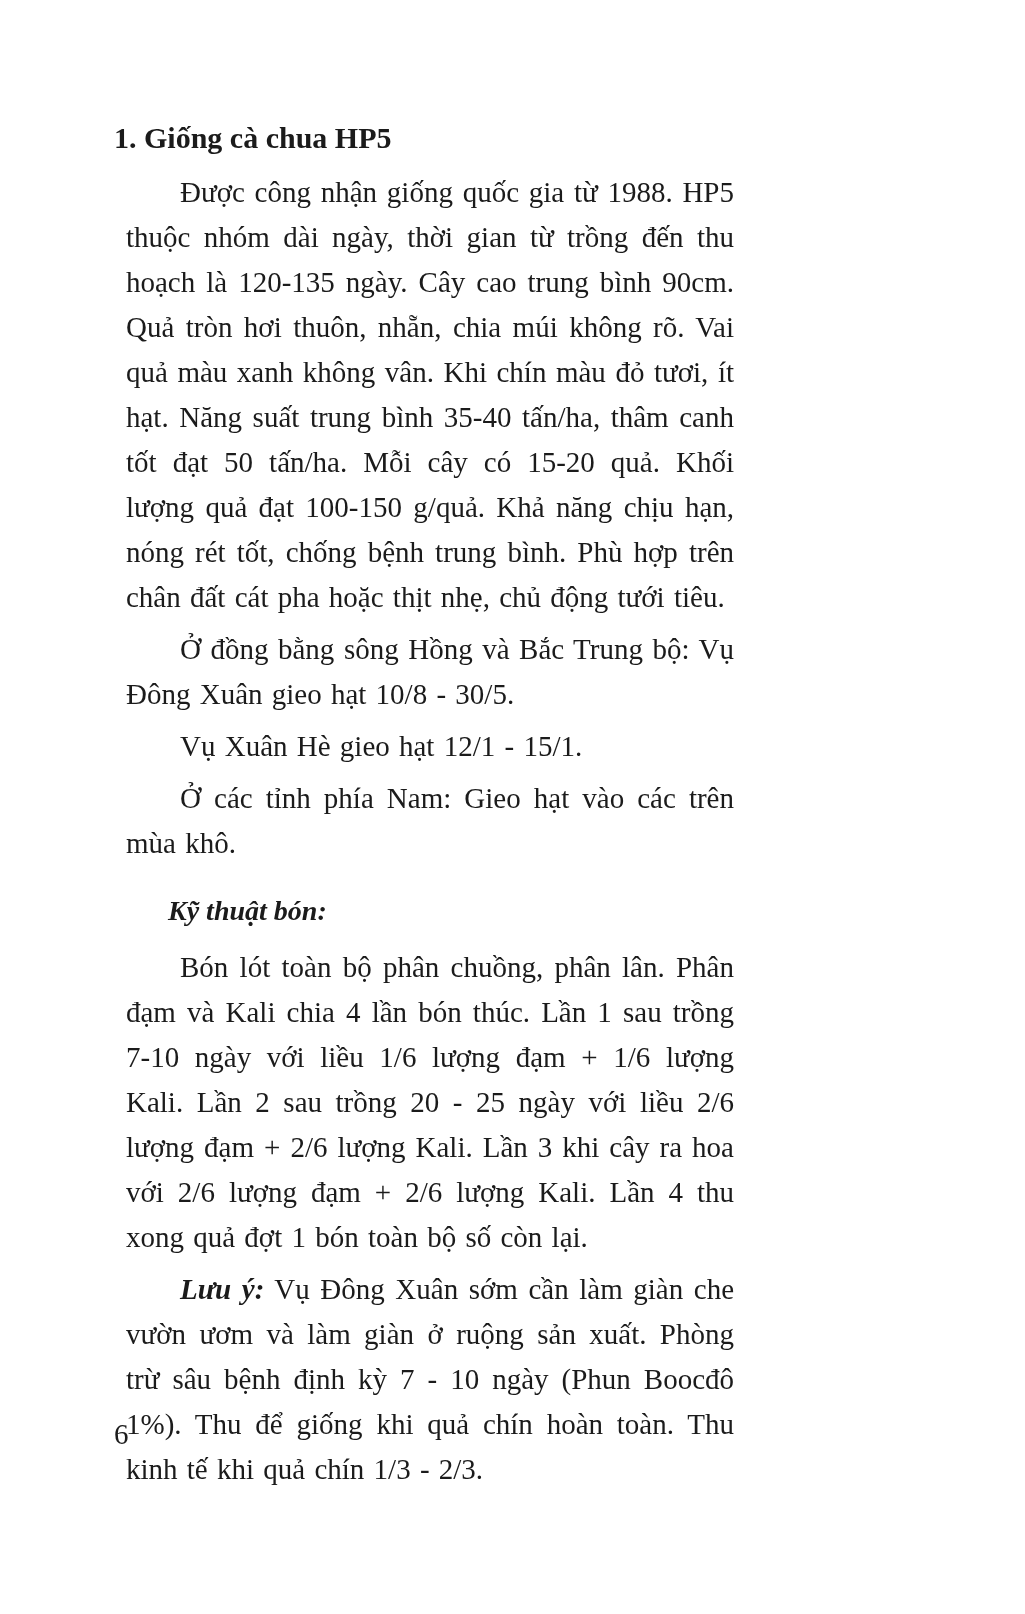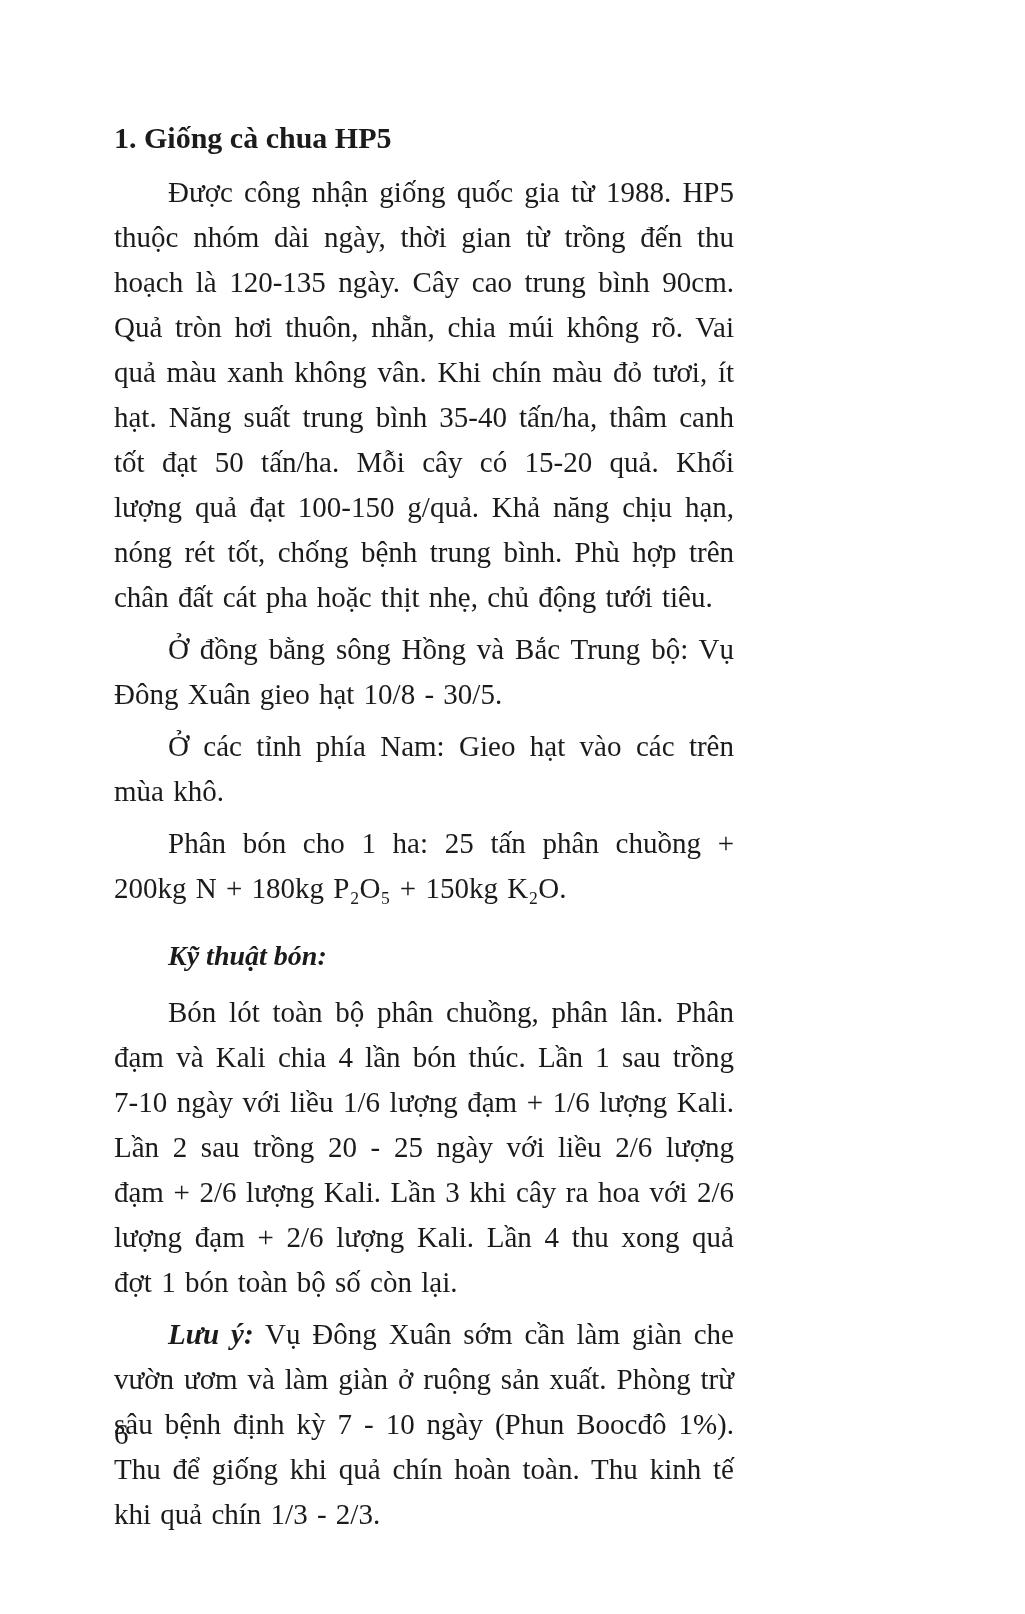--- a/index.html
+++ b/index.html
@@ -23,21 +23,21 @@
   }
   .section-title {
     font-size: 30px;
     line-height: 40px;
     font-weight: bold;
     margin: 0 0 12px 0;
   }
   .para {
     font-size: 29px;
     line-height: 45px;
-    margin: 0 0 7px 0;
+    margin: 0 0 7px 12px;
     text-align: justify;
     text-indent: 54px;
     word-spacing: 2px;
   }
   .subheading {
     font-size: 28px;
     line-height: 45px;
     font-weight: bold;
     font-style: italic;
     margin: 22px 0 12px 0;
@@ -59,24 +59,24 @@
 <body>
 
 <div class="page">
 
   <h1 class="section-title">1. Giống cà chua HP5</h1>
 
   <p class="para">Được công nhận giống quốc gia từ 1988. HP5 thuộc nhóm dài ngày, thời gian từ trồng đến thu hoạch là 120-135 ngày. Cây cao trung bình 90cm. Quả tròn hơi thuôn, nhẵn, chia múi không rõ. Vai quả màu xanh không vân. Khi chín màu đỏ tươi, ít hạt. Năng suất trung bình 35-40 tấn/ha, thâm canh tốt đạt 50 tấn/ha. Mỗi cây có 15-20 quả. Khối lượng quả đạt 100-150 g/quả. Khả năng chịu hạn, nóng rét tốt, chống bệnh trung bình. Phù hợp trên chân đất cát pha hoặc thịt nhẹ, chủ động tưới tiêu.</p>
 
   <p class="para">Ở đồng bằng sông Hồng và Bắc Trung bộ: Vụ Đông Xuân gieo hạt 10/8 - 30/5.</p>
 
+  <p class="para">Vụ Xuân Hè gieo hạt 12/1 - 15/1.</p>
 
   <p class="para">Ở các tỉnh phía Nam: Gieo hạt vào các trên mùa khô.</p>
 
-  <p class="para">Phân bón cho 1 ha: 25 tấn phân chuồng + 200kg N + 180kg P₂O₅ + 150kg K₂O.</p>
 
   <p class="subheading">Kỹ thuật bón:</p>
 
   <p class="para">Bón lót toàn bộ phân chuồng, phân lân. Phân đạm và Kali chia 4 lần bón thúc. Lần 1 sau trồng 7-10 ngày với liều 1/6 lượng đạm + 1/6 lượng Kali. Lần 2 sau trồng 20 - 25 ngày với liều 2/6 lượng đạm + 2/6 lượng Kali. Lần 3 khi cây ra hoa với 2/6 lượng đạm + 2/6 lượng Kali. Lần 4 thu xong quả đợt 1 bón toàn bộ số còn lại.</p>
 
   <p class="para"><span class="note-label">Lưu ý:</span><span> Vụ Đông Xuân sớm cần làm giàn che vườn ươm và làm giàn ở ruộng sản xuất. Phòng trừ sâu bệnh định kỳ 7 - 10 ngày (Phun Boocđô 1%). Thu để giống khi quả chín hoàn toàn. Thu kinh tế khi quả chín 1/3 - 2/3.</span></p>
 
   <div class="page-number">6</div>
 
 </div>

